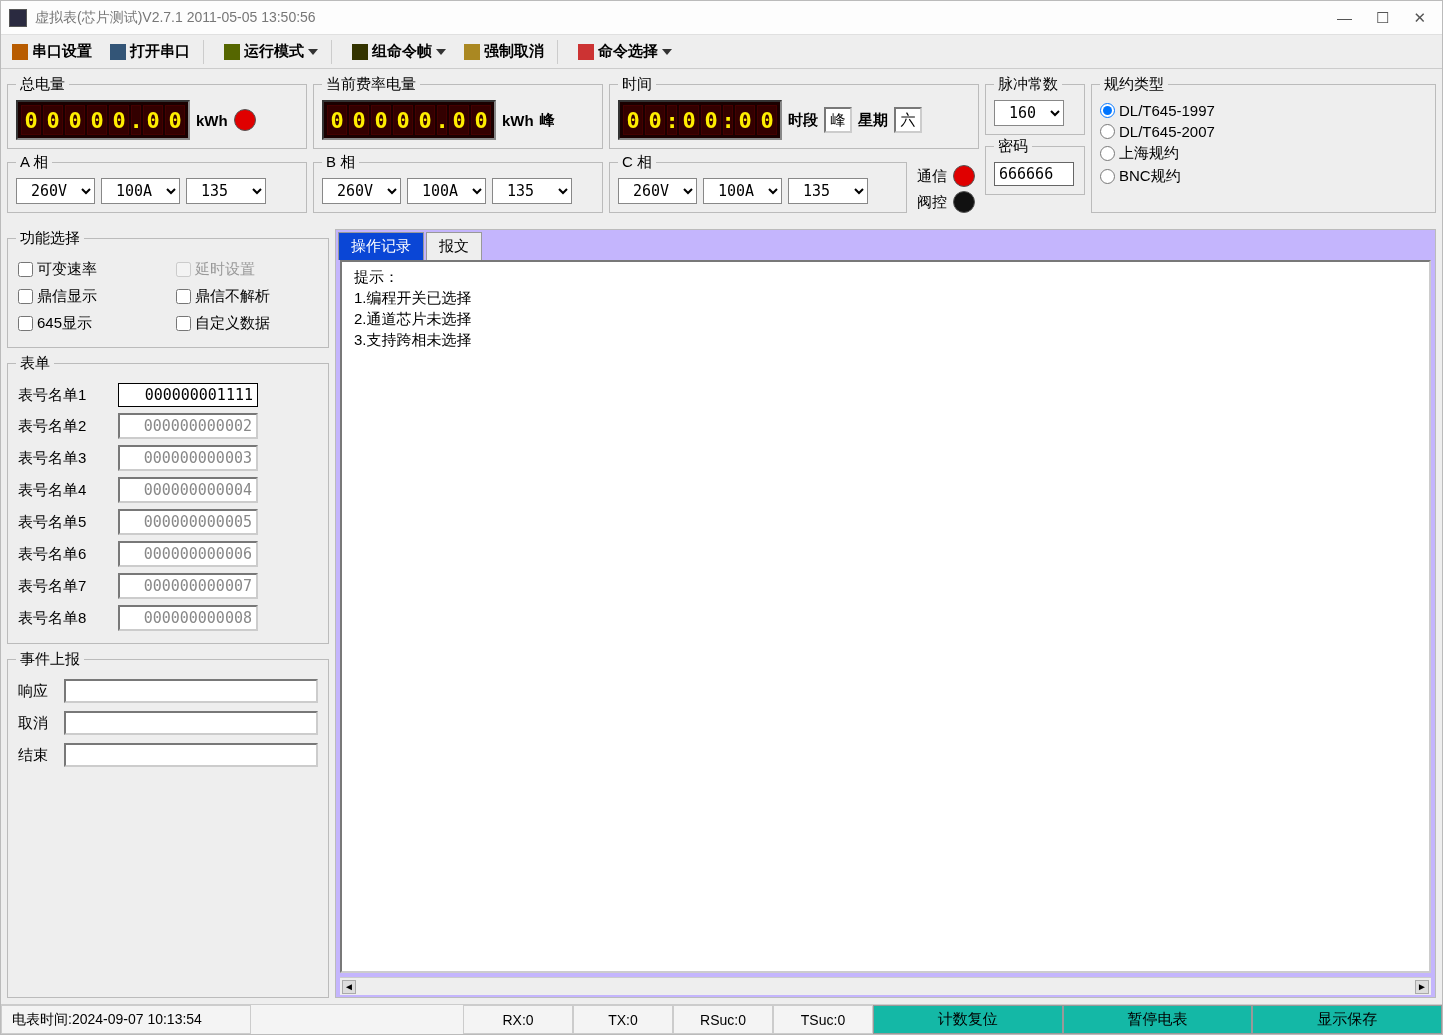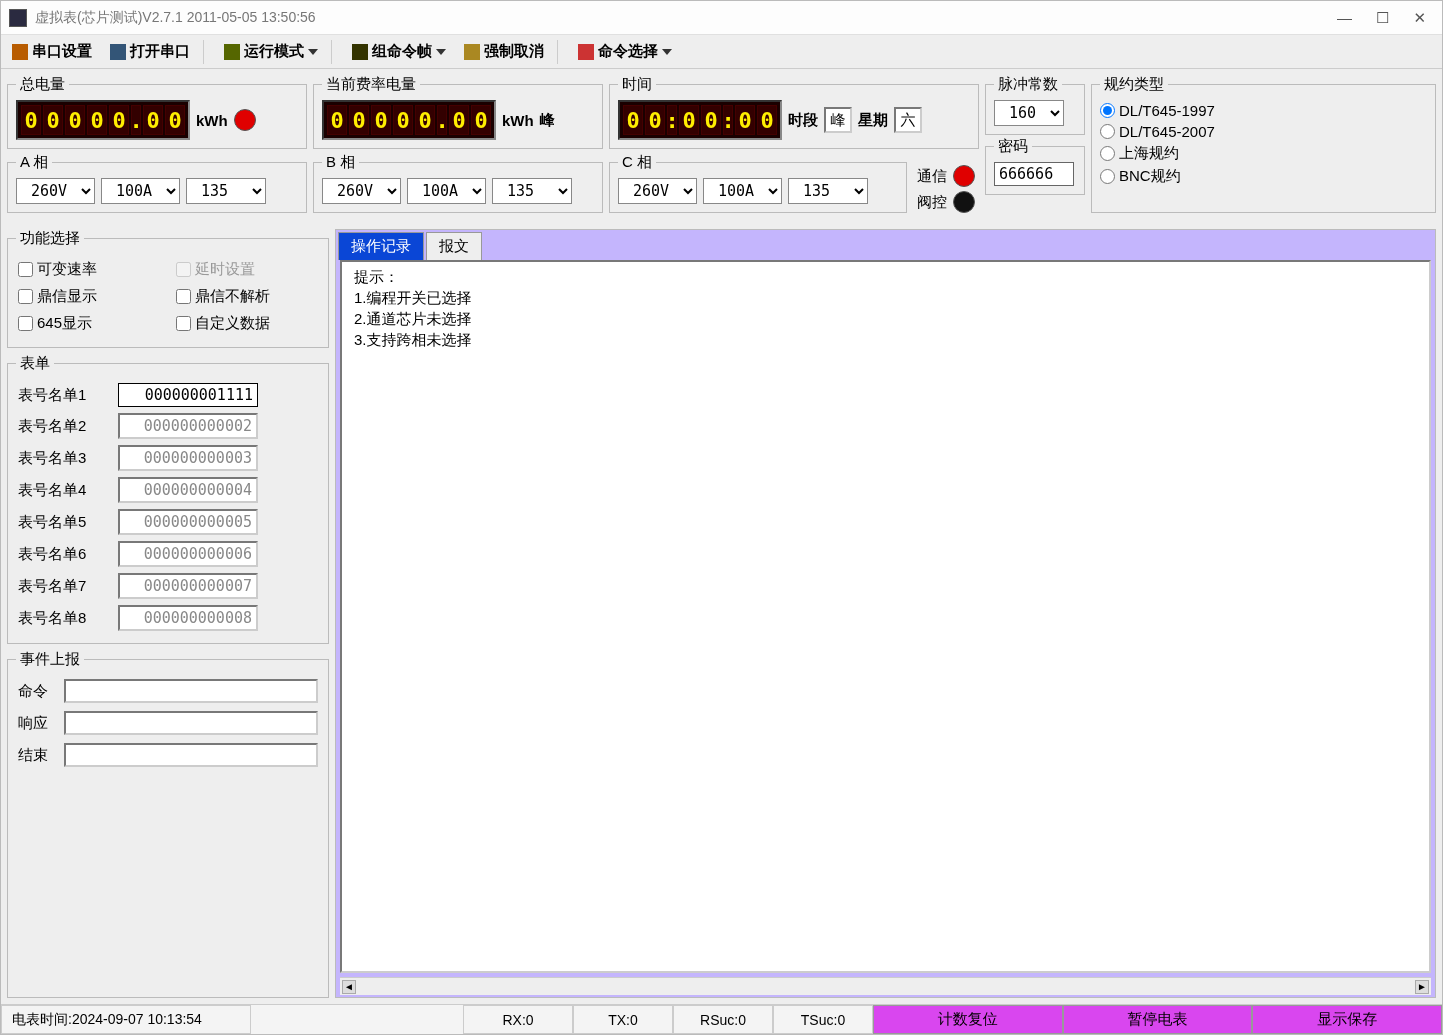--- a/index.html
+++ b/index.html
@@ -64,21 +64,21 @@
 
 .tabs { display: flex; padding: 2px 2px 0 2px; }
 .tab { padding: 4px 12px; border: 1px solid #999; border-bottom: none; background: #eee; font-size: 15px; cursor: default; margin-right: 2px; }
 .tab.active { background: #0a46d6; color: #fff; }
 .log-area { flex: 1; background: #fff; border: 2px inset #ccc; margin: 0 4px 4px 4px; padding: 4px 12px; font-size: 15px; line-height: 1.4; overflow: auto; position: relative; white-space: pre; }
 .scrollbar-h { height: 18px; background: #eee; border-top: 1px solid #ccc; margin: 0 4px 2px 4px; display:flex; align-items:center; justify-content: space-between; padding: 0 2px;}
 .sb-arrow { width: 14px; height: 14px; background: #ddd; border: 1px solid #aaa; display:flex; align-items:center; justify-content:center; font-size:10px;}
 
 .statusbar { height: 30px; border-top: 1px solid #ccc; background: #f4f4f4; display: flex; align-items: stretch; font-size: 14px; }
 .status-cell { border: 1px solid #ccc; padding: 4px 10px; display: flex; align-items: center; white-space: nowrap; }
-.status-btn { border: 1px solid #999; background: #d946ef; padding: 4px 18px; cursor: default; font-size: 15px; display:flex; align-items:center;}
+.status-btn { border: 1px solid #999; background: #14b8a6; padding: 4px 18px; cursor: default; font-size: 15px; display:flex; align-items:center;}
 
 .btn { border: 1px solid #999; background: #eee; padding: 3px 10px; font-size: 15px; cursor: default; }
 
 .pulse-group select { width: 70px; }
 </style>
 </head>
 <body>
 
 <div class="window">
 
@@ -327,25 +327,25 @@
                 <label>表号名单8</label>
                 <input type="text" class="inactive" value="000000000008" style="">
               </div>
             </div>
         </fieldset>
 
         <fieldset style="flex:1;">
           <legend>事件上报</legend>
           <div class="event-grid">
             <div class="event-row">
-                <label>命令</label>
+                <label>响应</label>
                 <input type="text" style="">
               </div>
             <div class="event-row">
-                <label>响应</label>
+                <label>取消</label>
                 <input type="text" style="">
               </div>
             <div class="event-row">
                 <label>结束</label>
                 <input type="text" style="">
               </div>
           </div>
         </fieldset>
       </div>
 

